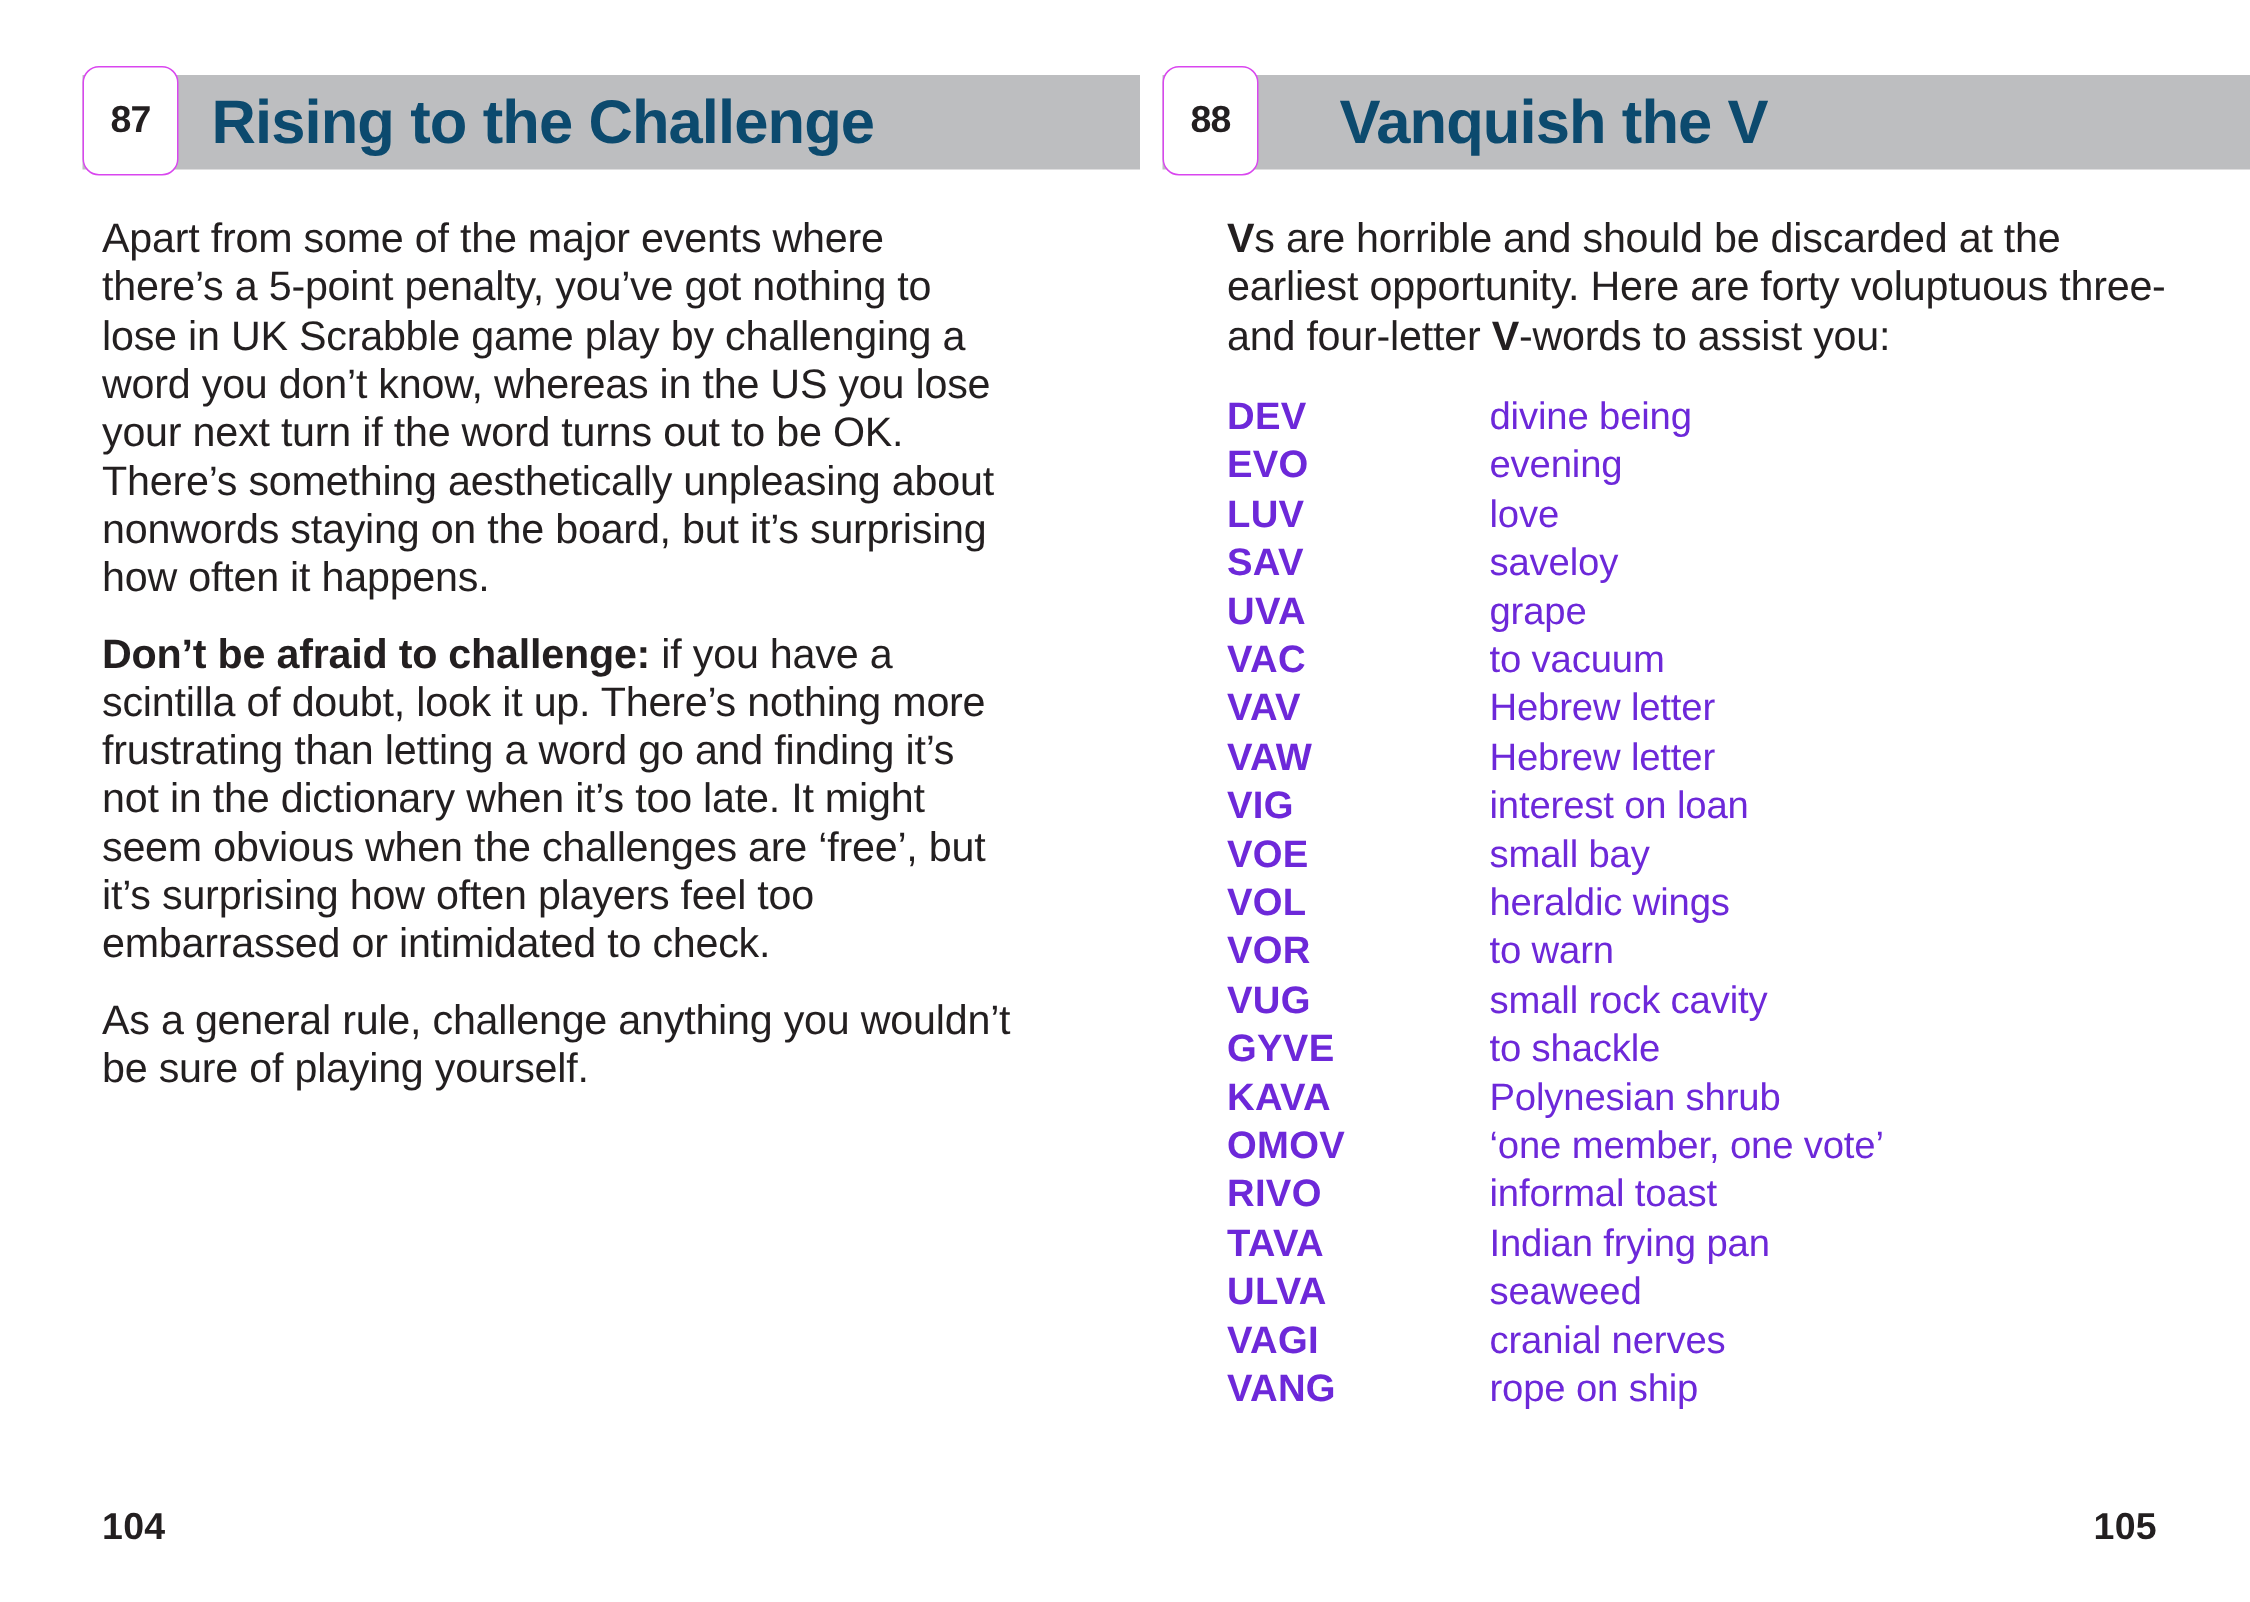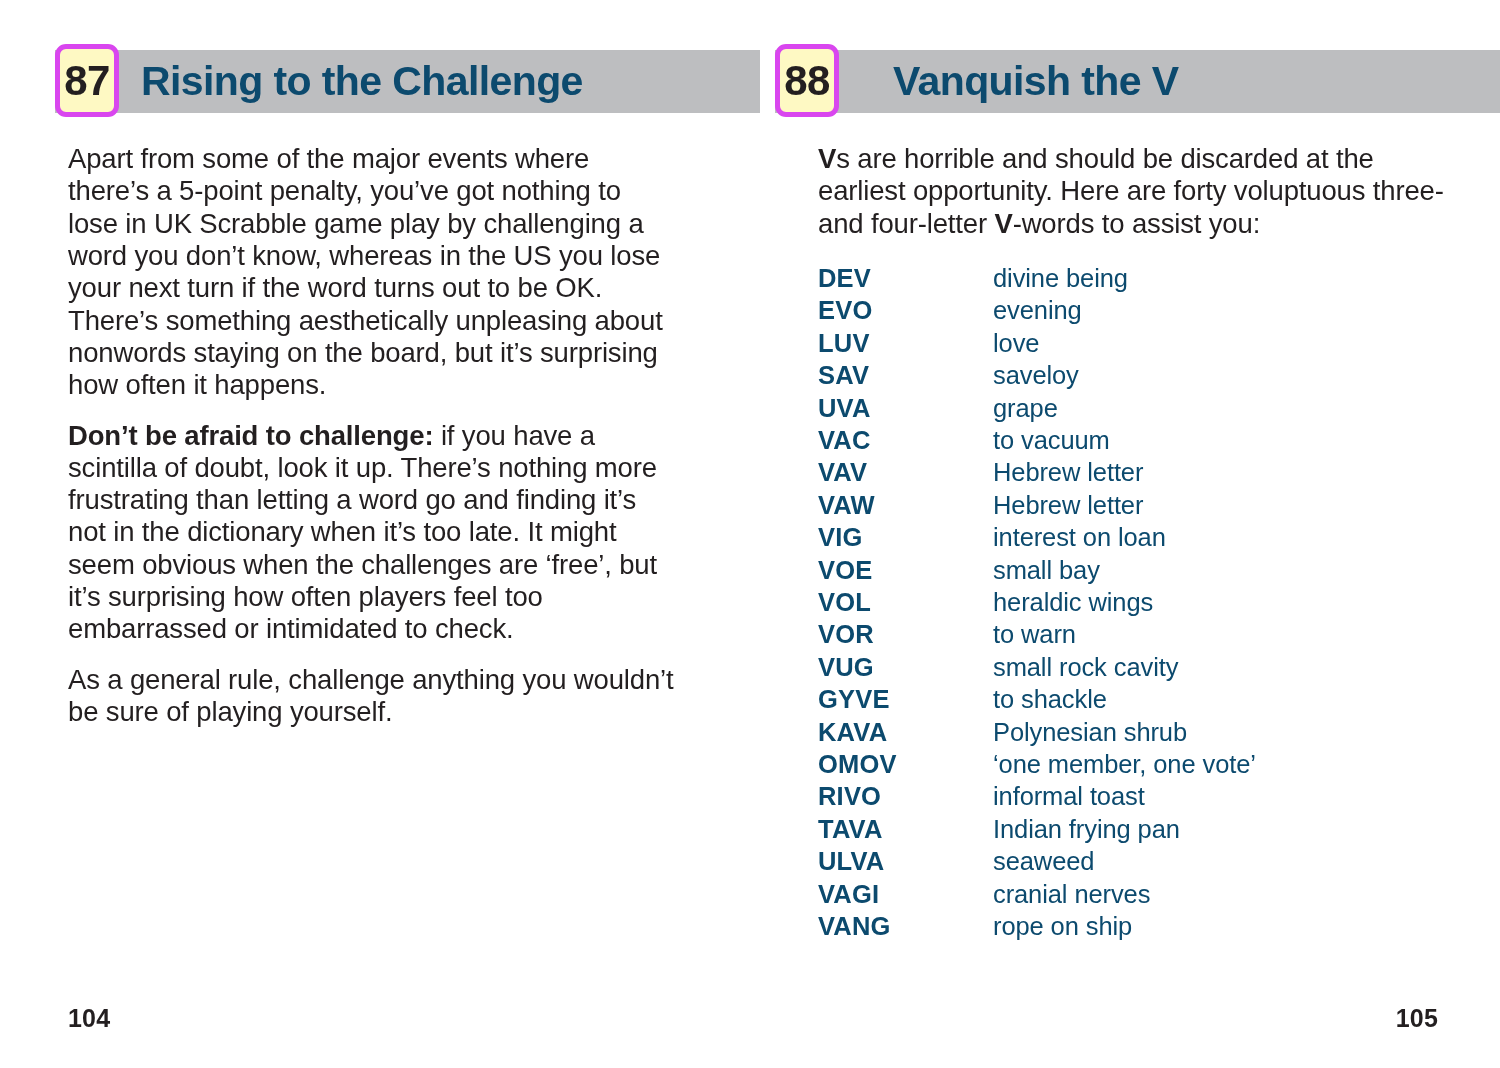--- a/index.html
+++ b/index.html
@@ -42,29 +42,29 @@
   }
   .page-left .tip-header  { left: 55px; right: 0px; }
   .page-right .tip-header { left: 15px; right: 0px; padding-left: 32px; }
 
   .tip-number {
     position: absolute;
     top: -6px;
     left: 0px;
     width: 64px;
     height: 73px;
-    background: #fef9c3;
-    border: 5px solid #d946ef;
+    background: #ffffff;
+    border: 1px solid #d946ef;
     border-radius: 11px;
     box-sizing: border-box;
     display: flex;
     align-items: center;
     justify-content: center;
     font-weight: bold;
-    font-size: 42px;
+    font-size: 25px;
     letter-spacing: -0.5px;
     color: #231f20;
     z-index: 3;
   }
 
   .tip-title {
     margin-left: 86px;
     font-size: 41px;
     font-weight: bold;
     color: #0c4a6e;
@@ -96,21 +96,21 @@
   .word-list {
     margin-top: 22px;
     width: 100%;
     border-collapse: collapse;
   }
   .word-list td {
     padding: 0;
     vertical-align: baseline;
     font-size: 25.5px;
     line-height: 32.4px;
-    color: #0c4a6e;
+    color: #6d28d9;
     letter-spacing: -0.1px;
   }
   .word-list td.term {
     width: 175px;
     font-weight: bold;
     letter-spacing: 0.2px;
   }
   .word-list td.def {
     font-weight: normal;
   }

